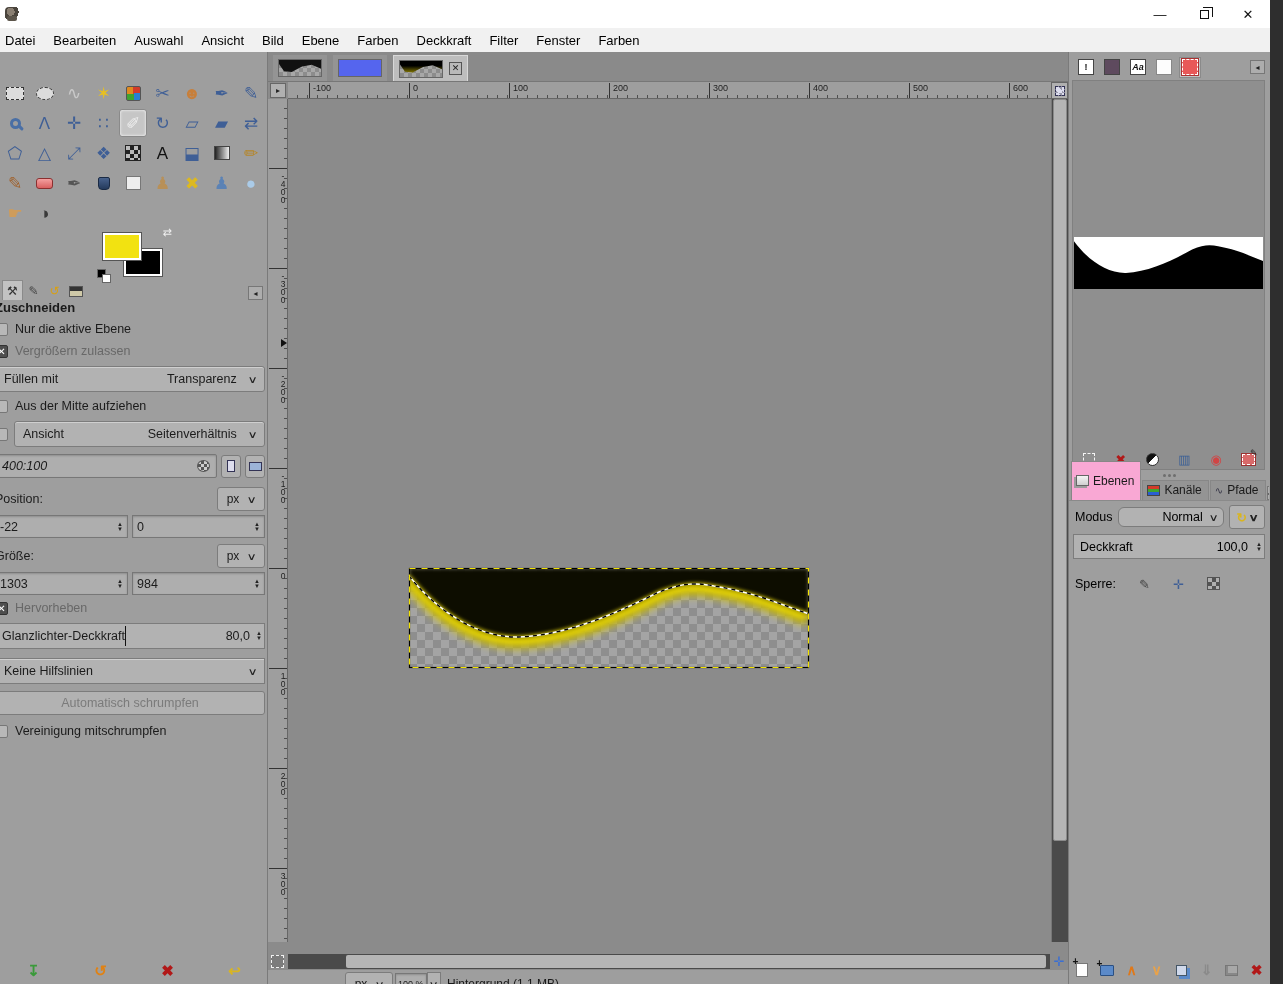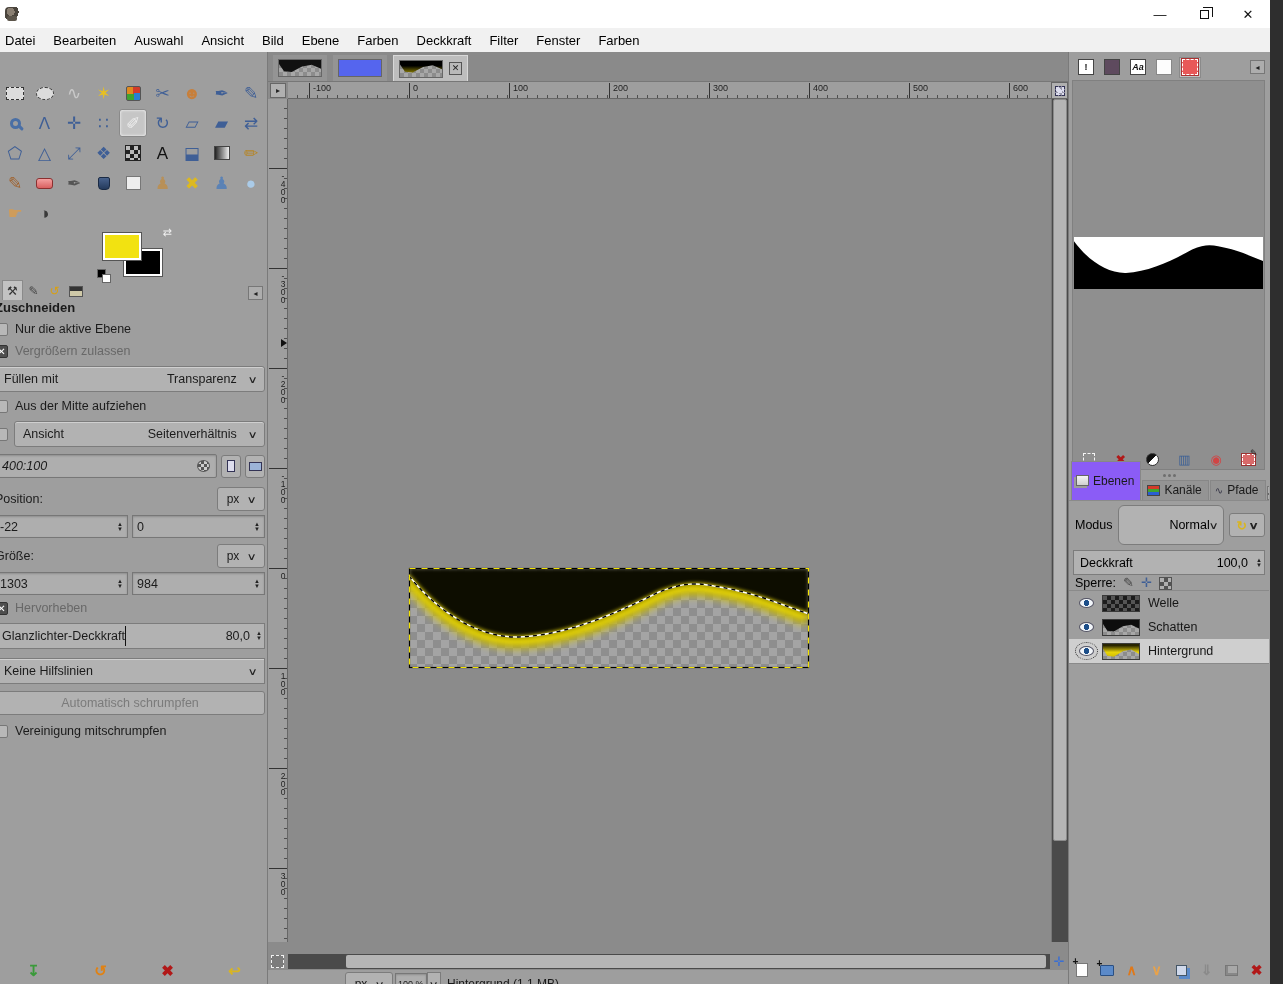--- a/index.html
+++ b/index.html
@@ -168,32 +168,32 @@
   .k-selall{width:12px;height:12px;border:1px dashed #f5f5f5}
   .k-invsel{width:13px;height:13px;border-radius:50%;background:linear-gradient(135deg,#111 50%,#fff 50%);border:1px solid #333}
   .k-strokesel{width:13px;height:11px;background:#d86a6a;border:1px dashed #fff;outline:1px solid #933;position:relative}
   .k-strokesel::after{content:"✎";position:absolute;right:-4px;top:-7px;font-size:9px;color:#222}
   .splitter{position:absolute;left:0;right:0;top:420px;height:6px;display:flex;justify-content:center;gap:2px;align-items:center}
   .splitter i{width:3px;height:3px;background:#6e6e6e;border-radius:50%}
 
   .layers{position:absolute;left:0;right:0;top:426px;bottom:0}
   .ltabs{display:flex;align-items:flex-end;height:23px;padding:0 2px;gap:1px;border-bottom:1px solid #8a8a8a}
   .ltab{display:flex;align-items:center;gap:4px;font-size:12px;color:#1a1a1a;padding:2px 6px 3px 4px;background:#949494;border:1px solid #878787;border-bottom:none;white-space:nowrap}
-  .ltab.selected{background:#8b5cf6;height:39px}
+  .ltab.selected{background:#f9a8d4;height:39px}
   .ic-layers{width:13px;height:11px;background:linear-gradient(#f4f4f4,#d0d0d0);border:1px solid #666;box-shadow:-2px 2px 0 #9c9c9c}
   .ic-channels{width:13px;height:11px;background:linear-gradient(#d23b2a 0 33%,#3fa32e 33% 66%,#2a5fd2 66%);border:1px solid #444}
   .ic-paths{font-size:10px;color:#334}
   .ltab-right{margin-left:auto}
   .modusrow{display:flex;align-items:center;gap:5px;padding:4px 4px 3px 6px;font-size:12.5px}
-  .modusdrop{flex:1;height:40px;background:var(--widget);border:1px solid #7c7c7c;border-radius:6px;display:flex;align-items:center;justify-content:flex-end;gap:0;padding:0 6px}
+  .modusdrop{flex:1;height:20px;background:var(--widget);border:1px solid #7c7c7c;border-radius:6px;display:flex;align-items:center;justify-content:flex-end;gap:7px;padding:0 6px}
   .modebtn{width:36px;height:24px;background:var(--widget);border:1px solid #7c7c7c;border-radius:3px;display:flex;align-items:center;justify-content:center;gap:3px;color:#d9b520;font-weight:bold}
   .opacityrow{margin:2px 4px 0 4px;position:relative;height:25px;background:var(--widget);border:1px solid #7c7c7c;display:flex;align-items:center;padding:0 16px 0 6px;font-size:12.5px}
   .opacityrow .spin{position:absolute;right:2px}
   .opacityrow .val{margin-left:auto}
-  .sperrerow{display:flex;align-items:flex-end;gap:7px;padding:0 6px;font-size:12.5px}
+  .sperrerow{display:flex;align-items:flex-start;gap:23px;padding:18px 6px;font-size:12.5px}
   .sperrerow .k-checker{width:13px;height:13px;opacity:.6}
   .layerlist{border-top:1px solid #8a8a8a;border-bottom:1px solid #8a8a8a}
   .lrow{display:flex;align-items:center;gap:8px;height:24px;padding:0 4px;font-size:12.5px;color:#161616}
   .lrow.selected{background:#cfcfcf}
   .eye{width:15px;height:10px;border-radius:50%;background:radial-gradient(circle at 50% 50%,#1d4f8a 0 3px,#f2f6fa 3px);border:1px solid #556;margin-left:6px}
   .lrow.selected .eye{outline:1px dotted #333;outline-offset:3px}
   .lthumb{width:38px;height:17px;border:1px solid #3a3a3a;position:relative;overflow:hidden;background:
       linear-gradient(45deg,#8c8c8c 25%,transparent 25%,transparent 75%,#8c8c8c 75%),
       linear-gradient(45deg,#8c8c8c 25%,transparent 25%,transparent 75%,#8c8c8c 75%);
       background-color:#a8a8a8;background-size:8px 8px;background-position:0 0,4px 4px}
@@ -745,38 +745,20 @@
             </span>
         </div>
 
         <div class="sperrerow">
           <span>Sperre:</span>
           <span style="color:#444;font-size:13px">✎</span>
           <span style="color:#3f5f96;font-size:13px">✛</span>
           <span class="k-checker"></span>
         </div>
 
-        <div class="layerlist">
-
-        <div class="lrow">
-              <span class="eye"></span>
-              <span class="lthumb checker-dark"></span>
-              <span>Welle</span>
-            </div>
-            <div class="lrow">
-              <span class="eye"></span>
-              <span class="lthumb dark-wave"></span>
-              <span>Schatten</span>
-            </div>
-            <div class="lrow selected">
-              <span class="eye"></span>
-              <span class="lthumb yellow-wave"></span>
-              <span>Hintergrund</span>
-            </div>
-          </div>
 
         <div class="layerbtns">
 
         <span class="lb">
               <span class="k-newpage"></span>
             </span>
             <span class="lb">
               <span class="k-newgroup"></span>
             </span>
             <span class="lb">

